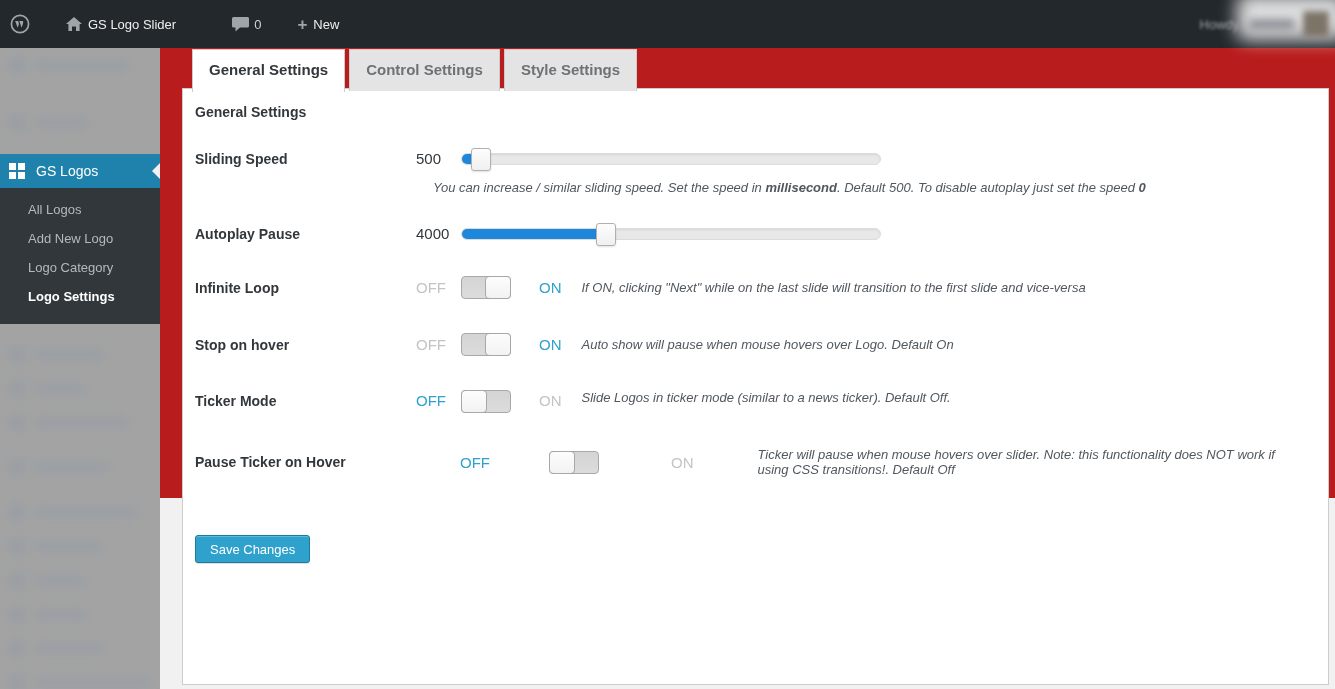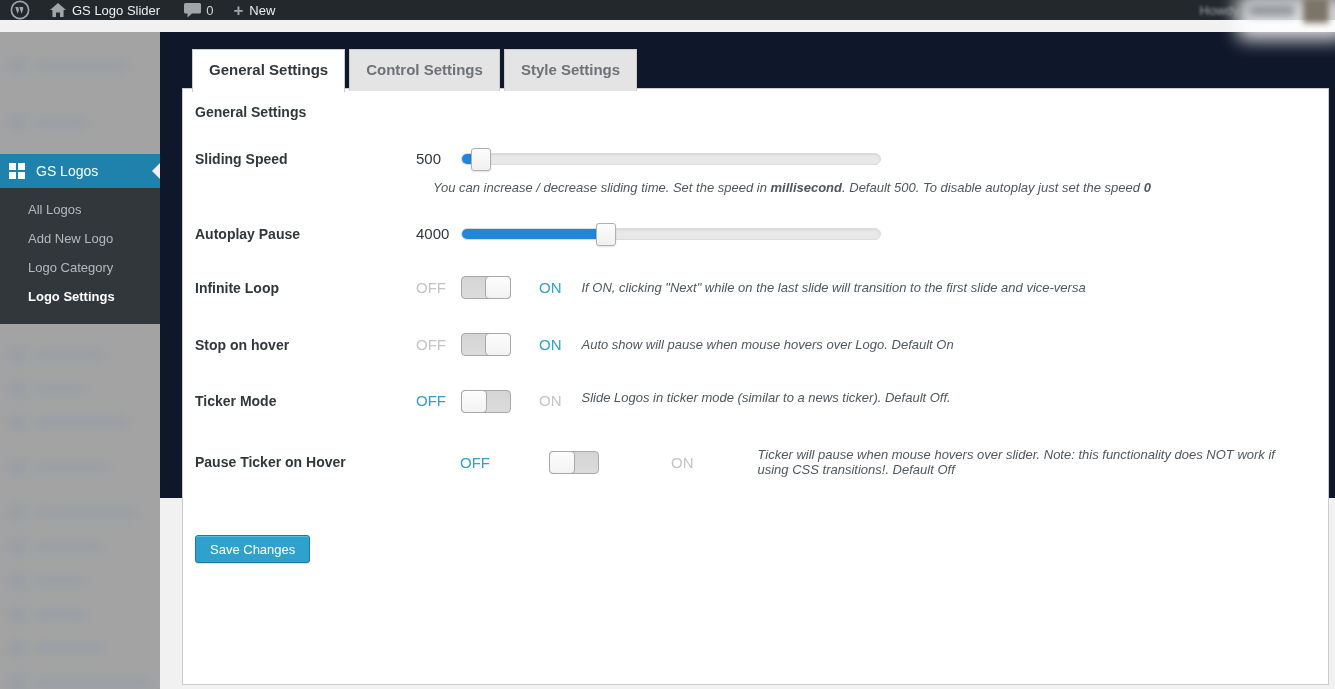--- a/index.html
+++ b/index.html
@@ -1,21 +1,21 @@
 <!DOCTYPE html>
 <html><head>
 <meta charset="utf-8">
 <style>
   * { margin:0; padding:0; box-sizing:border-box; }
   html,body { width:1335px; height:689px; overflow:hidden; }
   body { font-family:"Liberation Sans", sans-serif; background:#f1f1f1; position:relative; }
 
   
-  .admin-bar { position:absolute; top:0; left:0; width:1335px; height:20px;
-    background:#23282d; color:#b4b9be; display:flex; align-items:center; z-index:50; }
+  .admin-bar { position:absolute; top:0; left:0; width:1335px; height:48px;
+    background:#23282d; color:#b4b9be; display:flex; align-items:center; z-index:50;gap:16px; }
   .ab-item { display:flex; align-items:center; height:32px; padding:0 10px; cursor:pointer; }
   .ab-item .txt { font-size:13px; color:#eee; margin-left:6px; }
   .ab-sep { width:4px; }
   .ab-right { margin-left:auto; display:flex; align-items:center; height:32px; padding-right:6px; }
   .howdy { font-size:13px; color:#9ea3a8; filter:blur(1.5px); }
   .redacted-name { width:46px; height:11px; background:#8d9297; border-radius:3px; margin-left:7px; filter:blur(4px); }
   .avatar { width:26px; height:26px; margin-left:8px; background:#7d7468; border-radius:2px; filter:blur(3px); }
   .ab-smudge { position:absolute; right:-12px; top:-6px; width:110px; height:46px;
     background:rgba(255,255,255,.85); filter:blur(9px); border-radius:8px; pointer-events:none; }
   .plus-glyph { font-size:17px; font-weight:bold; color:#a0a5aa; line-height:1; }
@@ -33,21 +33,21 @@
   .menu-current .lbl { font-size:14px; margin-left:11px; color:#fff; }
   .menu-arrow { position:absolute; right:0; top:50%; margin-top:-8px; width:0; height:0;
     border:8px solid transparent; border-right-color:#f1f1f1; }
   .submenu { background:#32373c; padding:7px 0 13px 16px; }
   .submenu-item { display:block; font-size:13px; color:#b4b9be; padding:7px 0 7px 12px; cursor:pointer; }
   .submenu-item.current { color:#fff; font-weight:bold; }
   .gap11 { height:11px; }
   .gap-top1 { height:16px; } .gap-top2 { height:23px; } .gap-after-sub { height:13px; }
 
   
-  .content { position:absolute; top:32px; left:160px; width:1175px; height:466px; background:#0f172a; }
+  .content { position:absolute; top:32px; left:160px; width:1175px; height:466px; background:#b91c1c; }
   .wrap { margin:16px 6px 0 22px; }
   .nav-tab-wrapper { border-bottom:1px solid #ccc; padding-left:10px; height:41px; }
   .nav-tab { display:inline-block; font-size:15px; font-weight:600; padding:10px 16px 11px 16px;
     border:1px solid #ccc; border-bottom:none; background:#e4e4e4; color:#6e7276;
     margin-right:4px; cursor:pointer; position:relative; top:1px; line-height:1.3; }
   .nav-tab.active { background:#fff; color:#32373c; padding-bottom:12px; top:1px; }
   .panel { background:#fff; border:1px solid #ccc; border-top:none; height:596px; padding:15px 20px 0 12px; }
   .panel-heading { font-size:14px; font-weight:600; color:#32373c; margin-bottom:30px; }
 
   .frow { display:flex; align-items:center; }
@@ -218,21 +218,21 @@
       <div class="mb30">
         <div class="frow">
           <span class="flabel">Sliding Speed</span>
           <span class="pre-slot">500</span>
           <div class="slider-track">
             <div class="slider-fill" style="width:4.5%"></div>
             <div class="slider-handle" style="left:calc(4.5% - 10px)"></div>
           </div>
         </div>
         <div class="hint hint-under">
-          <span>You can increase / decrease sliding time. Set the speed in </span><b>millisecond</b><span>. Default 500. To disable autoplay just set the speed </span><b>0</b>
+          <span>You can increase / similar sliding speed. Set the speed in </span><b>millisecond</b><span>. Default 500. To disable autoplay just set the speed </span><b>0</b>
         </div>
       </div>
 
       
       <div class="mb34">
         <div class="frow">
           <span class="flabel">Autoplay Pause</span>
           <span class="pre-slot">4000</span>
           <div class="slider-track">
             <div class="slider-fill" style="width:34.5%"></div>

